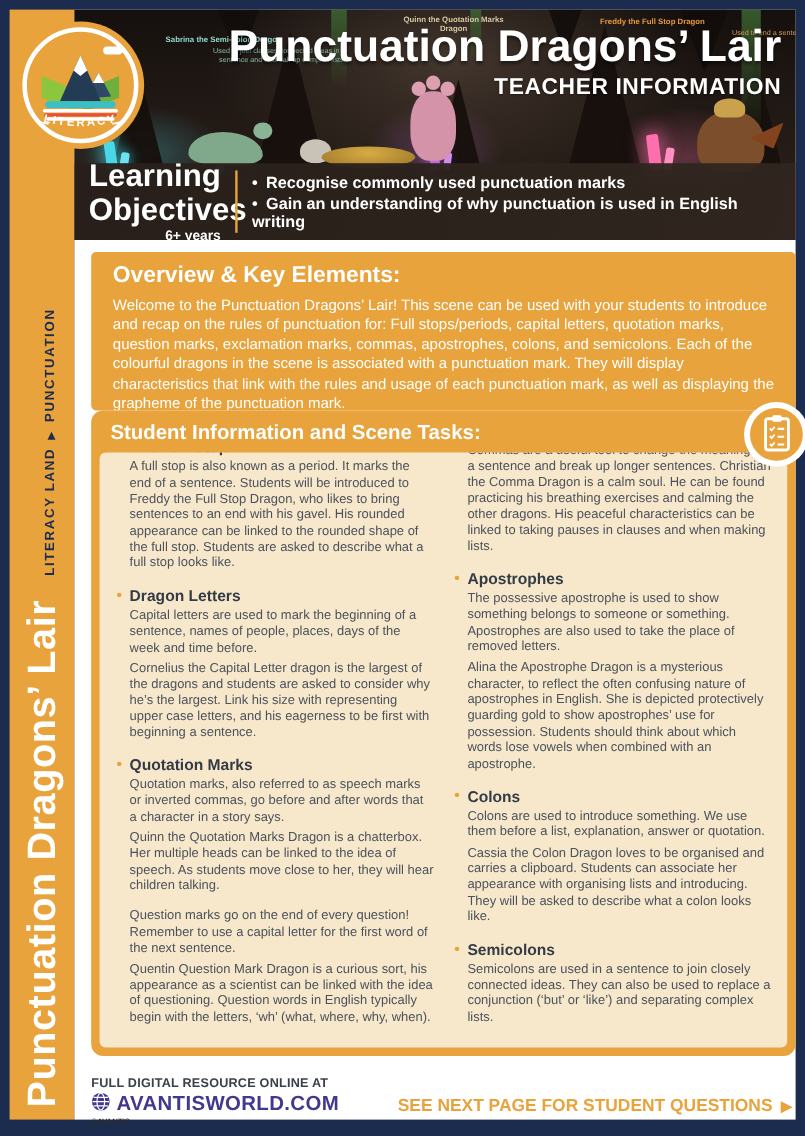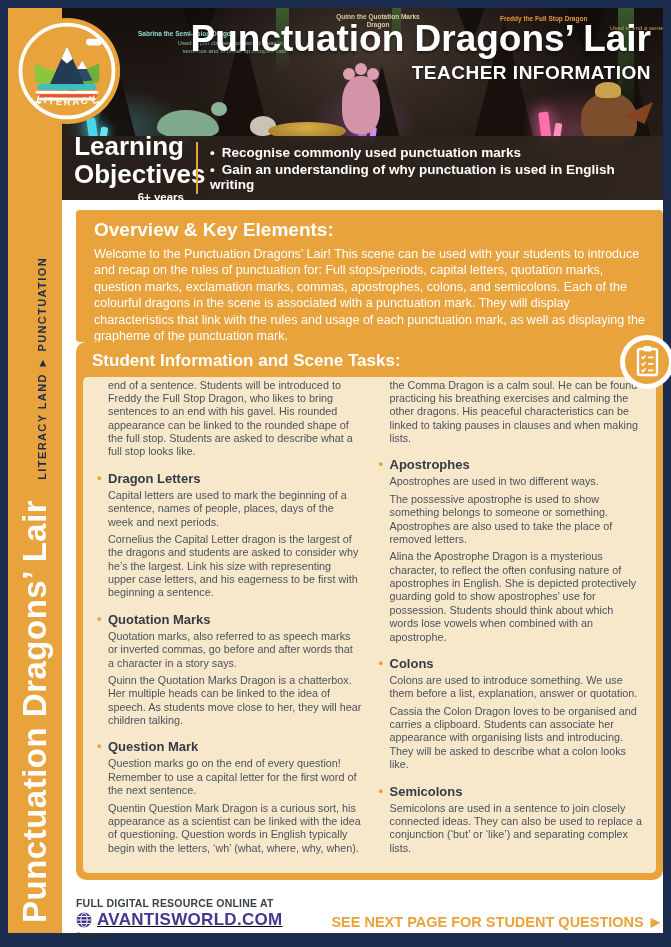--- a/index.html
+++ b/index.html
@@ -108,21 +108,21 @@
     padding:12px 13px 6px;display:flex;gap:16px;overflow:hidden;align-items:flex-end;}
   .col{flex:1;min-width:0;}
   .sec{margin-bottom:12px;padding-left:12px;}
   .sec h3{font-size:13px;color:var(--head);margin-bottom:3px;position:relative;}
   .sec h3::before{content:"•";color:var(--orange);position:absolute;left:-11px;top:-1px;}
   .sec p{font-size:10.8px;line-height:1.24;color:var(--ink);margin-bottom:4px;}
 
   
   .footer{position:absolute;left:14px;right:0;top:889px;height:36px;display:flex;justify-content:space-between;}
   .f1{font-size:10.5px;font-weight:bold;color:#3A4149;letter-spacing:.2px;}
-  .f2{display:flex;align-items:center;gap:5px;margin-top:1px;cursor:pointer;text-decoration:underline;}
+  .f2{display:flex;align-items:flex-start;gap:5px;margin-top:1px;cursor:pointer;}
   .f2 .site{font-size:17px;font-weight:bold;color:var(--indigo);letter-spacing:.3px;}
   .f3{font-size:6.5px;font-weight:bold;color:#2e2e2e;margin-top:2px;}
   .next{margin-top:14px;padding-right:3px;display:flex;align-items:center;gap:7px;color:var(--orange);
     font-weight:bold;font-size:14.5px;cursor:pointer;}
   .next .arr{font-size:12px;}
 </style>
 </head>
 <body>
 
 <div class="page">
@@ -242,43 +242,41 @@
       </svg>
 
       <div class="cream">
         <div class="col">
           <section class="sec">
             <h3>The Full Stop</h3>
             <p>A full stop is also known as a period. It marks the end of a sentence. Students will be introduced to Freddy the Full Stop Dragon, who likes to bring sentences to an end with his gavel. His rounded appearance can be linked to the rounded shape of the full stop. Students are asked to describe what a full stop looks like.</p>
           </section>
           <section class="sec">
             <h3>Dragon Letters</h3>
-            <p>Capital letters are used to mark the beginning of a sentence, names of people, places, days of the week and next periods.</p>
+            <p>Capital letters are used to mark the beginning of a sentence, names of people, places, days of the week and time before.</p>
             <p>Cornelius the Capital Letter dragon is the largest of the dragons and students are asked to consider why he’s the largest. Link his size with representing upper case letters, and his eagerness to be first with beginning a sentence.</p>
           </section>
           <section class="sec">
             <h3>Quotation Marks</h3>
             <p>Quotation marks, also referred to as speech marks or inverted commas, go before and after words that a character in a story says.</p>
             <p>Quinn the Quotation Marks Dragon is a chatterbox. Her multiple heads can be linked to the idea of speech. As students move close to her, they will hear children talking.</p>
           </section>
           <section class="sec">
-            <h3>Question Mark</h3>
             <p>Question marks go on the end of every question! Remember to use a capital letter for the first word of the next sentence.</p>
             <p>Quentin Question Mark Dragon is a curious sort, his appearance as a scientist can be linked with the idea of questioning. Question words in English typically begin with the letters, ‘wh’ (what, where, why, when).</p>
           </section>
 
         </div>
         <div class="col">
           <section class="sec">
             <h3>Commas</h3>
             <p>Commas are a useful tool to change the meaning of a sentence and break up longer sentences. Christian the Comma Dragon is a calm soul. He can be found practicing his breathing exercises and calming the other dragons. His peaceful characteristics can be linked to taking pauses in clauses and when making lists.</p>
           </section>
           <section class="sec">
             <h3>Apostrophes</h3>
-            <p>Apostrophes are used in two different ways.</p>
             <p>The possessive apostrophe is used to show something belongs to someone or something. Apostrophes are also used to take the place of removed letters.</p>
             <p>Alina the Apostrophe Dragon is a mysterious character, to reflect the often confusing nature of apostrophes in English. She is depicted protectively guarding gold to show apostrophes’ use for possession. Students should think about which words lose vowels when combined with an apostrophe.</p>
           </section>
           <section class="sec">
             <h3>Colons</h3>
             <p>Colons are used to introduce something. We use them before a list, explanation, answer or quotation.</p>
             <p>Cassia the Colon Dragon loves to be organised and carries a clipboard. Students can associate her appearance with organising lists and introducing. They will be asked to describe what a colon looks like.</p>
           </section>
           <section class="sec">
             <h3>Semicolons</h3>

